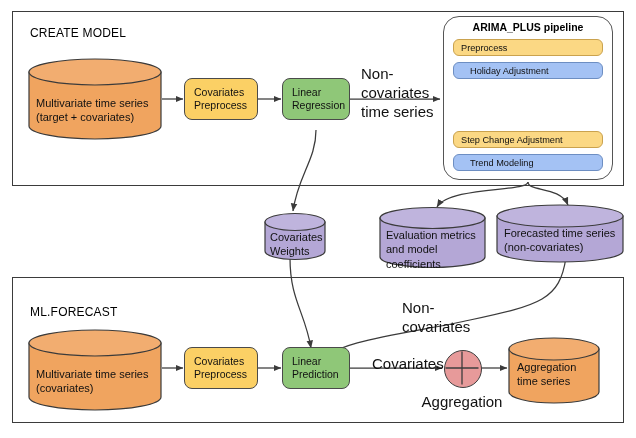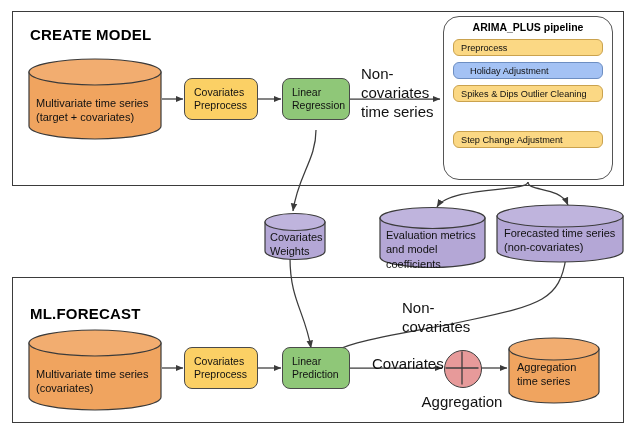--- a/index.html
+++ b/index.html
@@ -31,22 +31,22 @@
     position: absolute;
     box-sizing: border-box;
   }
   
   .group-box {
     border: 1.3px solid #3b3b3b;
     background: transparent;
   }
   .group-title {
     position: absolute;
-    font-weight: bold;
-    font-size: 15px;
+    font-weight: normal;
+    font-size: 12px;
     color: #000000;
     letter-spacing: 0.2px;
     white-space: nowrap;
   }
   
   .proc {
     border-radius: 8px;
     border: 1.2px solid #4a4a4a;
     display: flex;
     align-items: center;
@@ -185,25 +185,25 @@
 time series</div>
 
   <div class="node pipeline-box" style="left:443px; top:16px; width:170px; height:164px;">
     <div class="pipeline-title">ARIMA_PLUS pipeline</div>
     <div class="pipe-step yellow" style="top:22px;">
       <span>Preprocess</span>
     </div>
     <div class="pipe-step blue" style="top:45px;">
       <span>Holiday Adjustment</span>
     </div>
-    <div class="pipe-step yellow" style="top:68px;">
-      <span>Spikes &amp; Dips Outlier Cleaning</span>
-    </div>
     <div class="pipe-step yellow" style="top:114px;">
       <span>Step Change Adjustment</span>
+    </div>
+    <div class="pipe-step blue" style="top:137px;">
+      <span>Trend Modeling</span>
     </div>
   </div>
 
   <div class="cyl node" style="left:264px; top:213px; width:62px; height:47px;">
     <svg width="62" height="47" viewBox="0 0 62 47" xmlns="http://www.w3.org/2000/svg">
       <path d="M1,9 L1,38 A30,8.5 0 0 0 61,38 L61,9 Z" fill="#b4a7d6" stroke="#3b3b3b" stroke-width="1.2"></path>
       <ellipse cx="31" cy="9" rx="30" ry="8.5" fill="#bfb4dd" stroke="#3b3b3b" stroke-width="1.2"></ellipse>
     </svg>
     <div class="cyl-label" style="top:17px; left:6px;">Covariates
 Weights</div>

